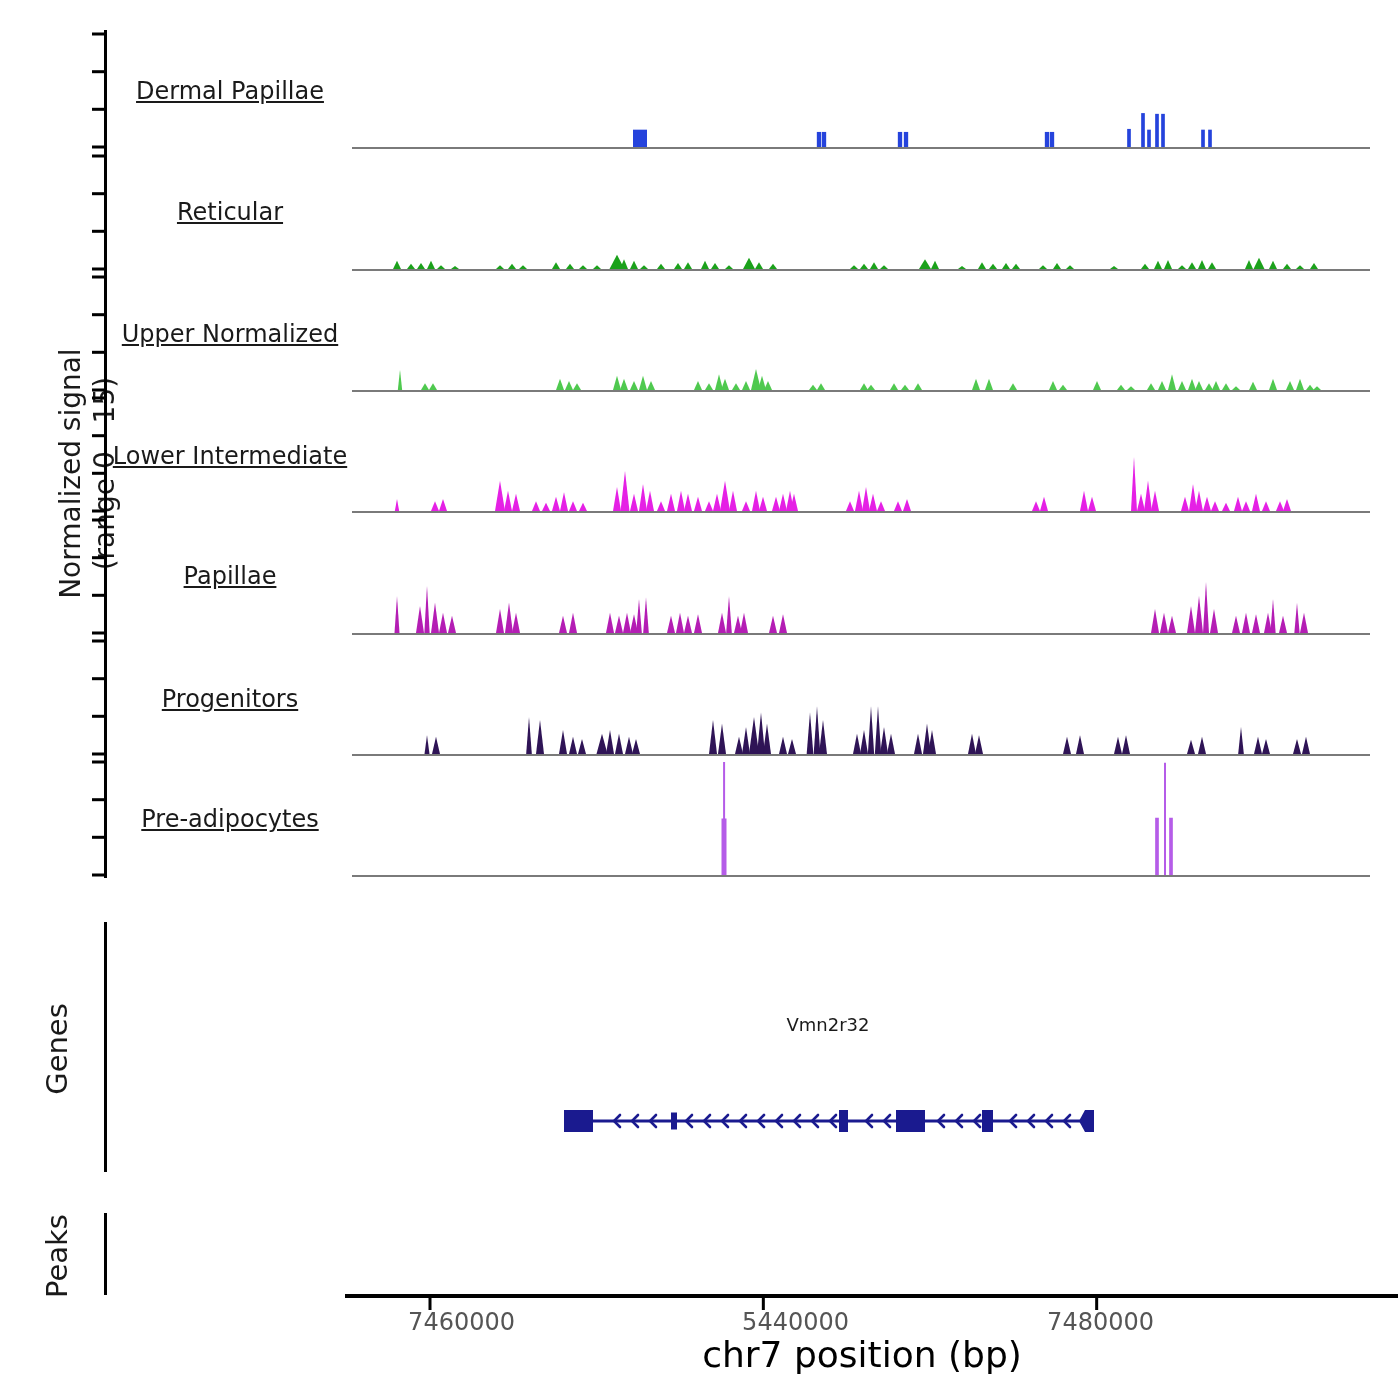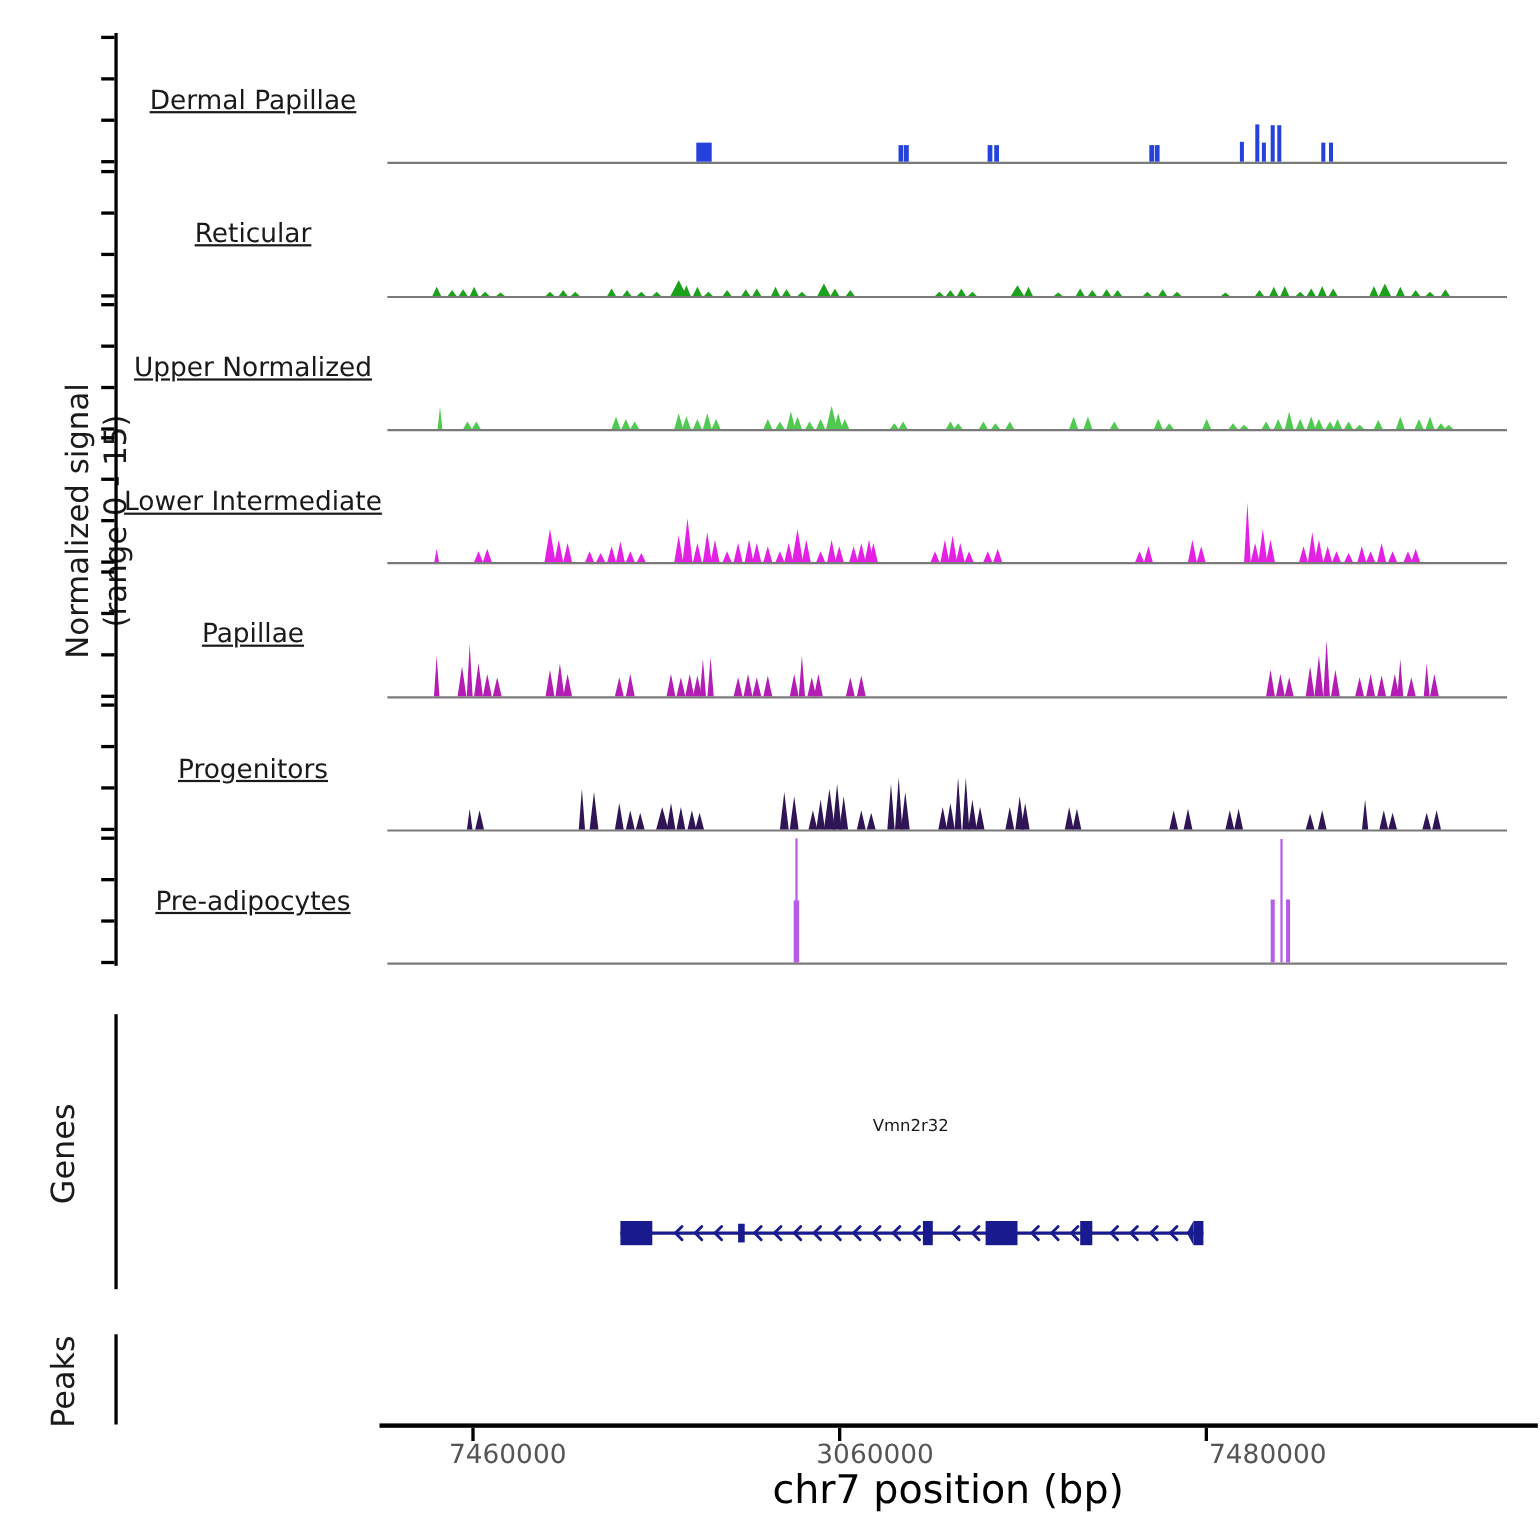--- a/index.html
+++ b/index.html
@@ -7,21 +7,21 @@
           font-family:"DejaVu Sans","Liberation Sans",sans-serif;color:#1a1a1a;}
   .abs{position:absolute;}
   .track-label{position:absolute;left:100px;width:260px;text-align:center;font-size:24px;
                color:#1a1a1a;white-space:nowrap;text-decoration:underline;}
   .rot{position:absolute;transform:rotate(-90deg);transform-origin:center center;
        text-align:center;white-space:nowrap;color:#1a1a1a;}
   .xtick-label{position:absolute;width:170px;text-align:right;font-size:24px;color:#555555;}
   #xaxis-title{position:absolute;left:602px;top:1334px;width:520px;text-align:center;
                font-size:36px;color:#000000;}
   #gene-name{position:absolute;left:728px;top:1014px;width:200px;text-align:center;
-             font-size:15px;color:#1a1a1a;}
+             font-size:18px;color:#1a1a1a;}
   #ylabel{left:-192px;top:440px;width:560px;font-size:28px;line-height:1.2;}
   #genes-lab{left:-38px;top:1032px;width:190px;font-size:29px;}
   #peaks-lab{left:-38px;top:1239px;width:190px;font-size:29px;}
   svg{position:absolute;display:block;}
 </style>
 </head>
 <body>
 
 <div id="figure">
 
@@ -401,16 +401,16 @@
       <rect x="212" y="10" width="29" height="22" fill="#1a1a8f"></rect>
       <rect x="319" y="12.5" width="6" height="17" fill="#1a1a8f"></rect>
       <rect x="487" y="10" width="9" height="22" fill="#1a1a8f"></rect>
       <rect x="544" y="10" width="29" height="22" fill="#1a1a8f"></rect>
       <rect x="630" y="10" width="11" height="22" fill="#1a1a8f"></rect>
       <rect x="733" y="10" width="9" height="22" fill="#1a1a8f"></rect>
       <polygon points="727,21 733,10 733,32" fill="#1a1a8f"></polygon>
     </svg>
 
   <div class="xtick-label" style="left:345px;top:1308px">7460000</div>
-  <div class="xtick-label" style="left:679px;top:1308px">3060000</div>
-  <div class="xtick-label" style="left:1036px;top:1308px">7480000</div>
+  <div class="xtick-label" style="left:679px;top:1308px">5440000</div>
+  <div class="xtick-label" style="left:984px;top:1308px">7480000</div>
   <div id="xaxis-title">chr7 position (bp)</div>
 </div>
 
 </body></html>

